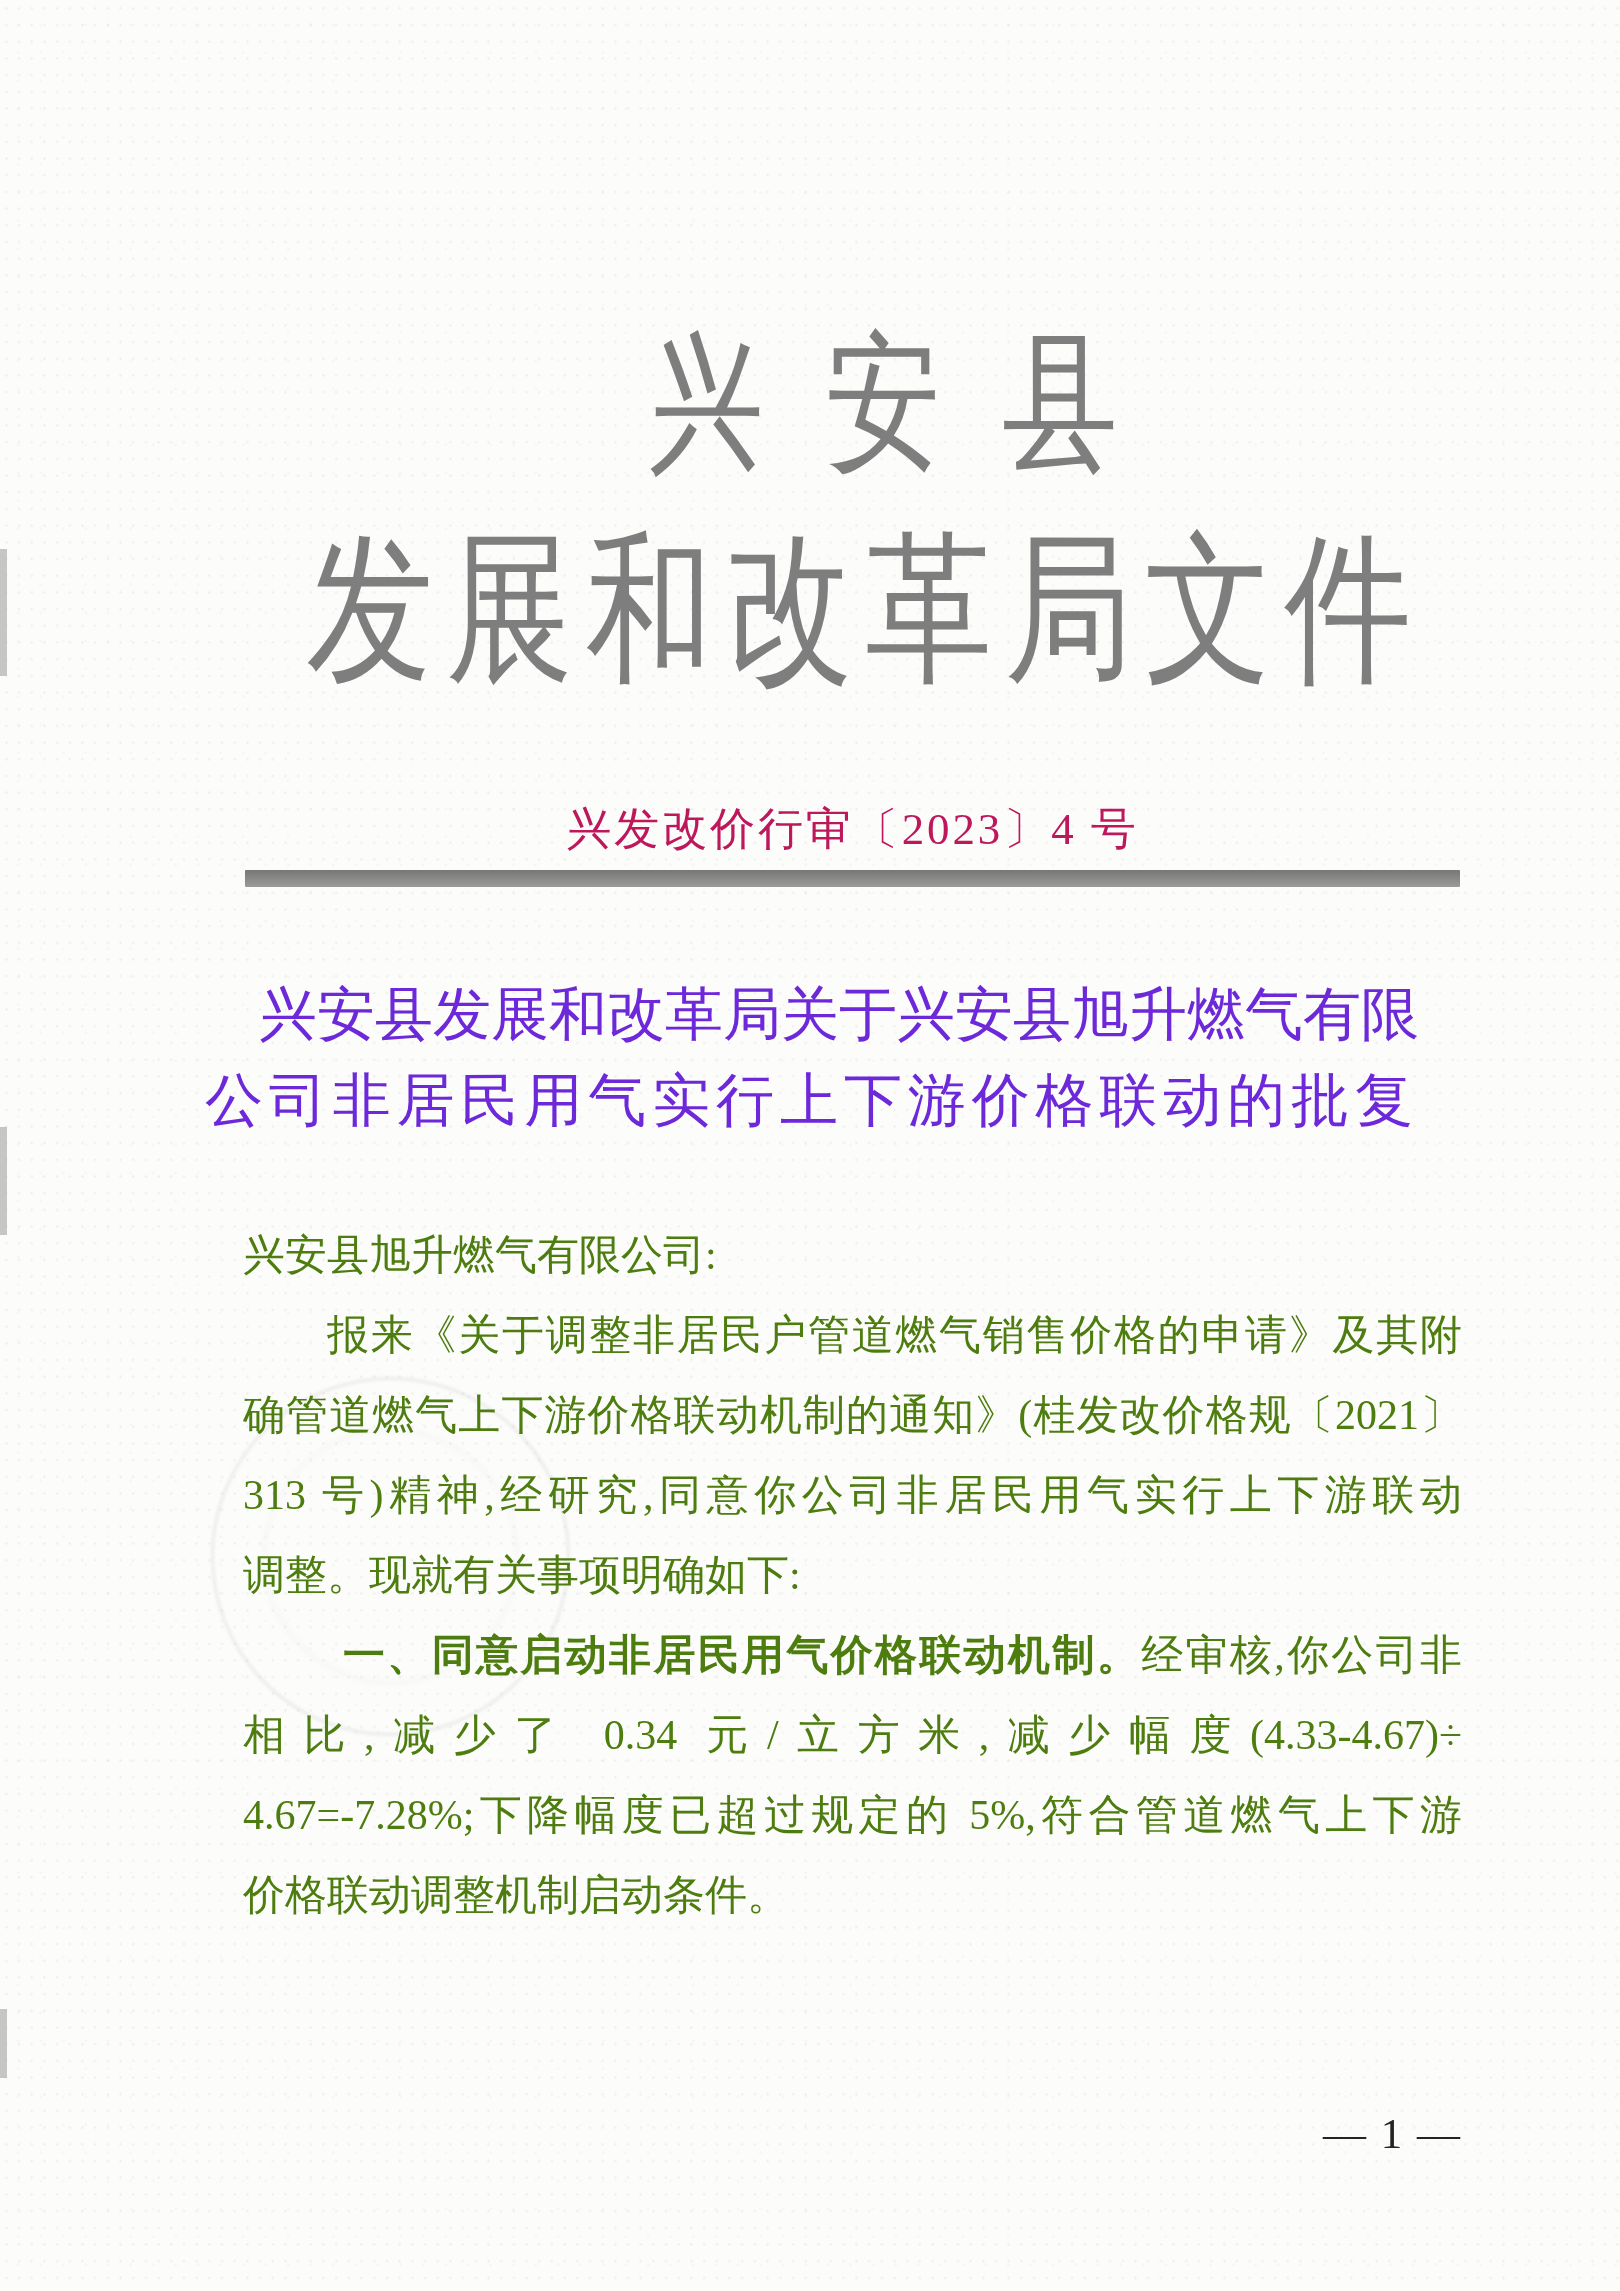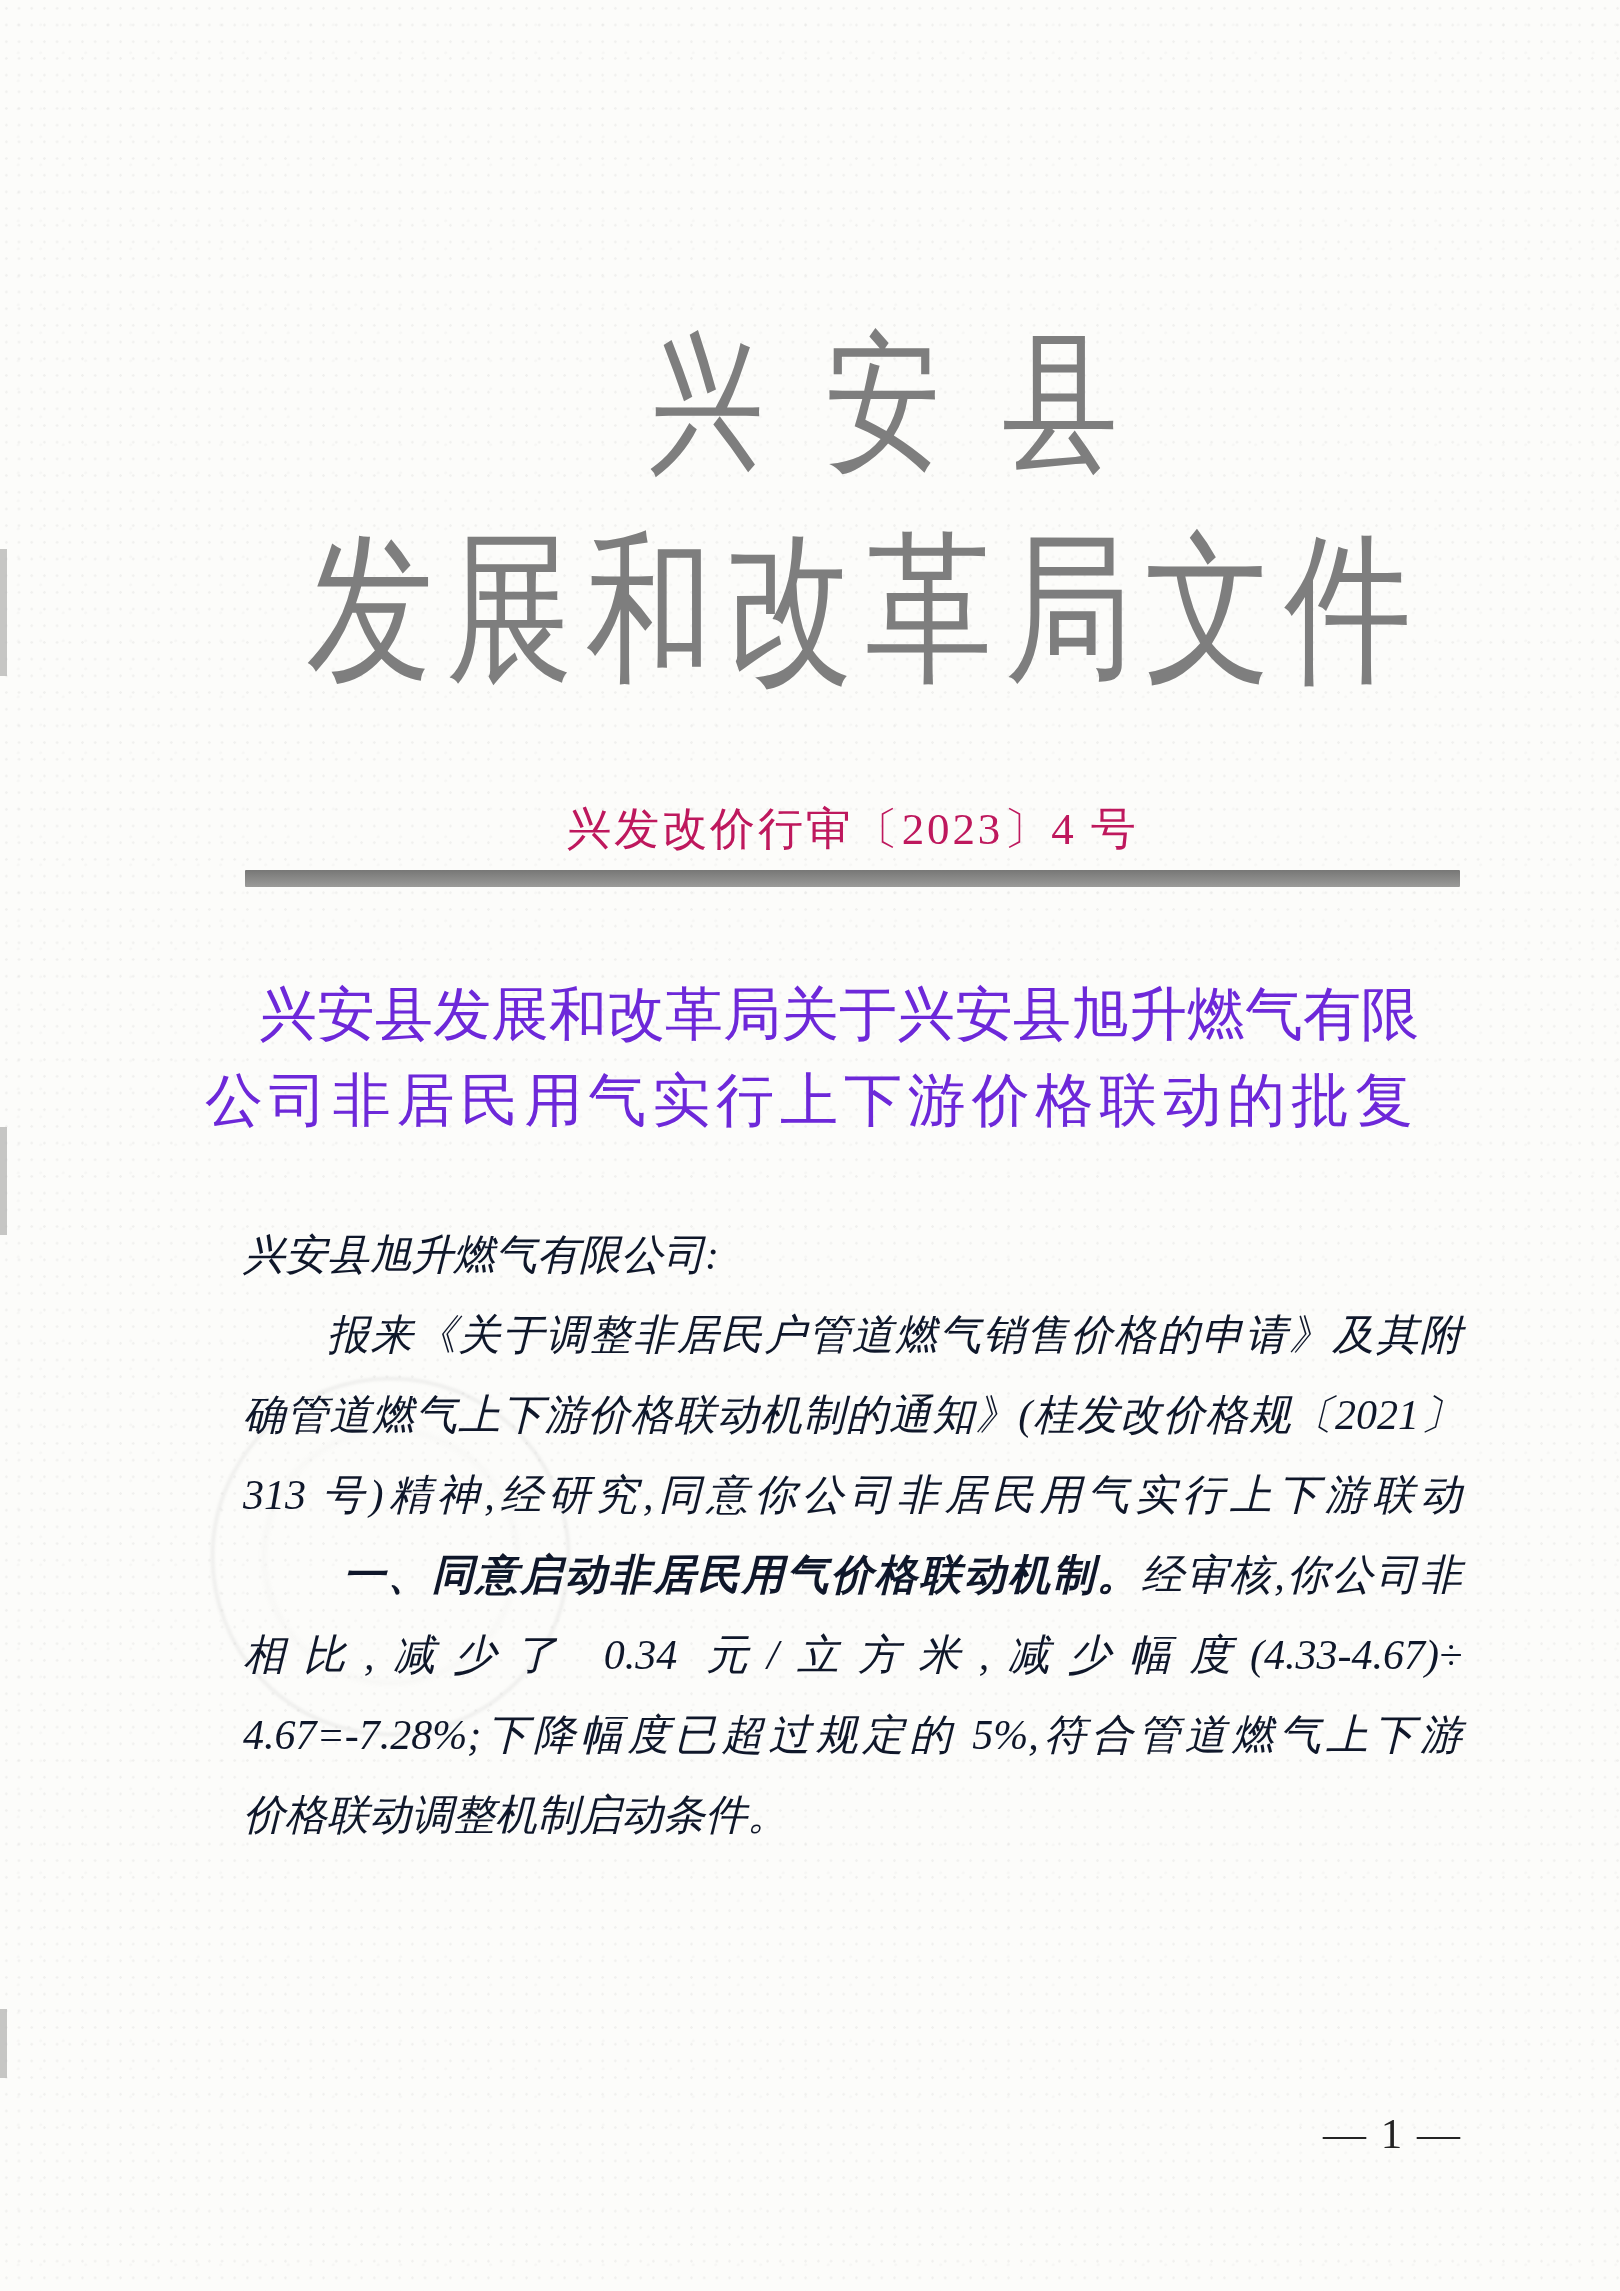--- a/index.html
+++ b/index.html
@@ -63,23 +63,22 @@
   .heading {
     position: absolute; left: 200px; width: 1219px; top: 972px;
     text-align: right; color: #6d28d9;
     font-weight: 400; font-size: 58px; line-height: 86px;
     white-space: nowrap;
   }
   .heading .hl2 { letter-spacing: 5.9px; }
 
   .bodytext {
     position: absolute; left: 243px; width: 1219px; top: 1215px;
-    font-size: 42px; line-height: 80px; color: #0f172a;
+    font-size: 42px; line-height: 80px; color: #4d7c0f;
     white-space: nowrap;
-    font-style: italic;
   }
   .bodytext .line { height: 80px; }
   .bodytext .just { text-align: justify; text-align-last: justify; white-space: normal; }
   .bodytext .ind  { text-indent: 84px; }
   .boldrun { font-family: "Liberation Sans", sans-serif; font-weight: 700; margin-left: 16px; }
 
   .pagenum {
     position: absolute; left: 243px; width: 1219px; top: 2109px;
     text-align: right;
     font-size: 43px; line-height: 49px; letter-spacing: 2px;
@@ -127,20 +126,21 @@
   <div class="heading">
     <div class="hl1">兴安县发展和改革局关于兴安县旭升燃气有限</div>
     <div class="hl2">公司非居民用气实行上下游价格联动的批复</div>
   </div>
 
   <div class="bodytext">
     <div class="line">兴安县旭升燃气有限公司:</div>
     <div class="line just ind">报来《关于调整非居民户管道燃气销售价格的申请》及其附</div>
     <div class="line just">确管道燃气上下游价格联动机制的通知》(桂发改价格规〔2021〕</div>
     <div class="line just">313 号)精神,经研究,同意你公司非居民用气实行上下游联动</div>
+    <div class="line">调整。现就有关事项明确如下:</div>
     <div class="line just ind"><span class="boldrun">一、同意启动非居民用气价格联动机制。</span><span>经审核,你公司非</span></div>
     <div class="line just">相比,减少了 0.34 元/立方米,减少幅度(4.33-4.67)÷</div>
     <div class="line just">4.67=-7.28%;下降幅度已超过规定的 5%,符合管道燃气上下游</div>
     <div class="line">价格联动调整机制启动条件。</div>
   </div>
 
   <div class="pagenum">— 1 —</div>
 
 </div>
 

